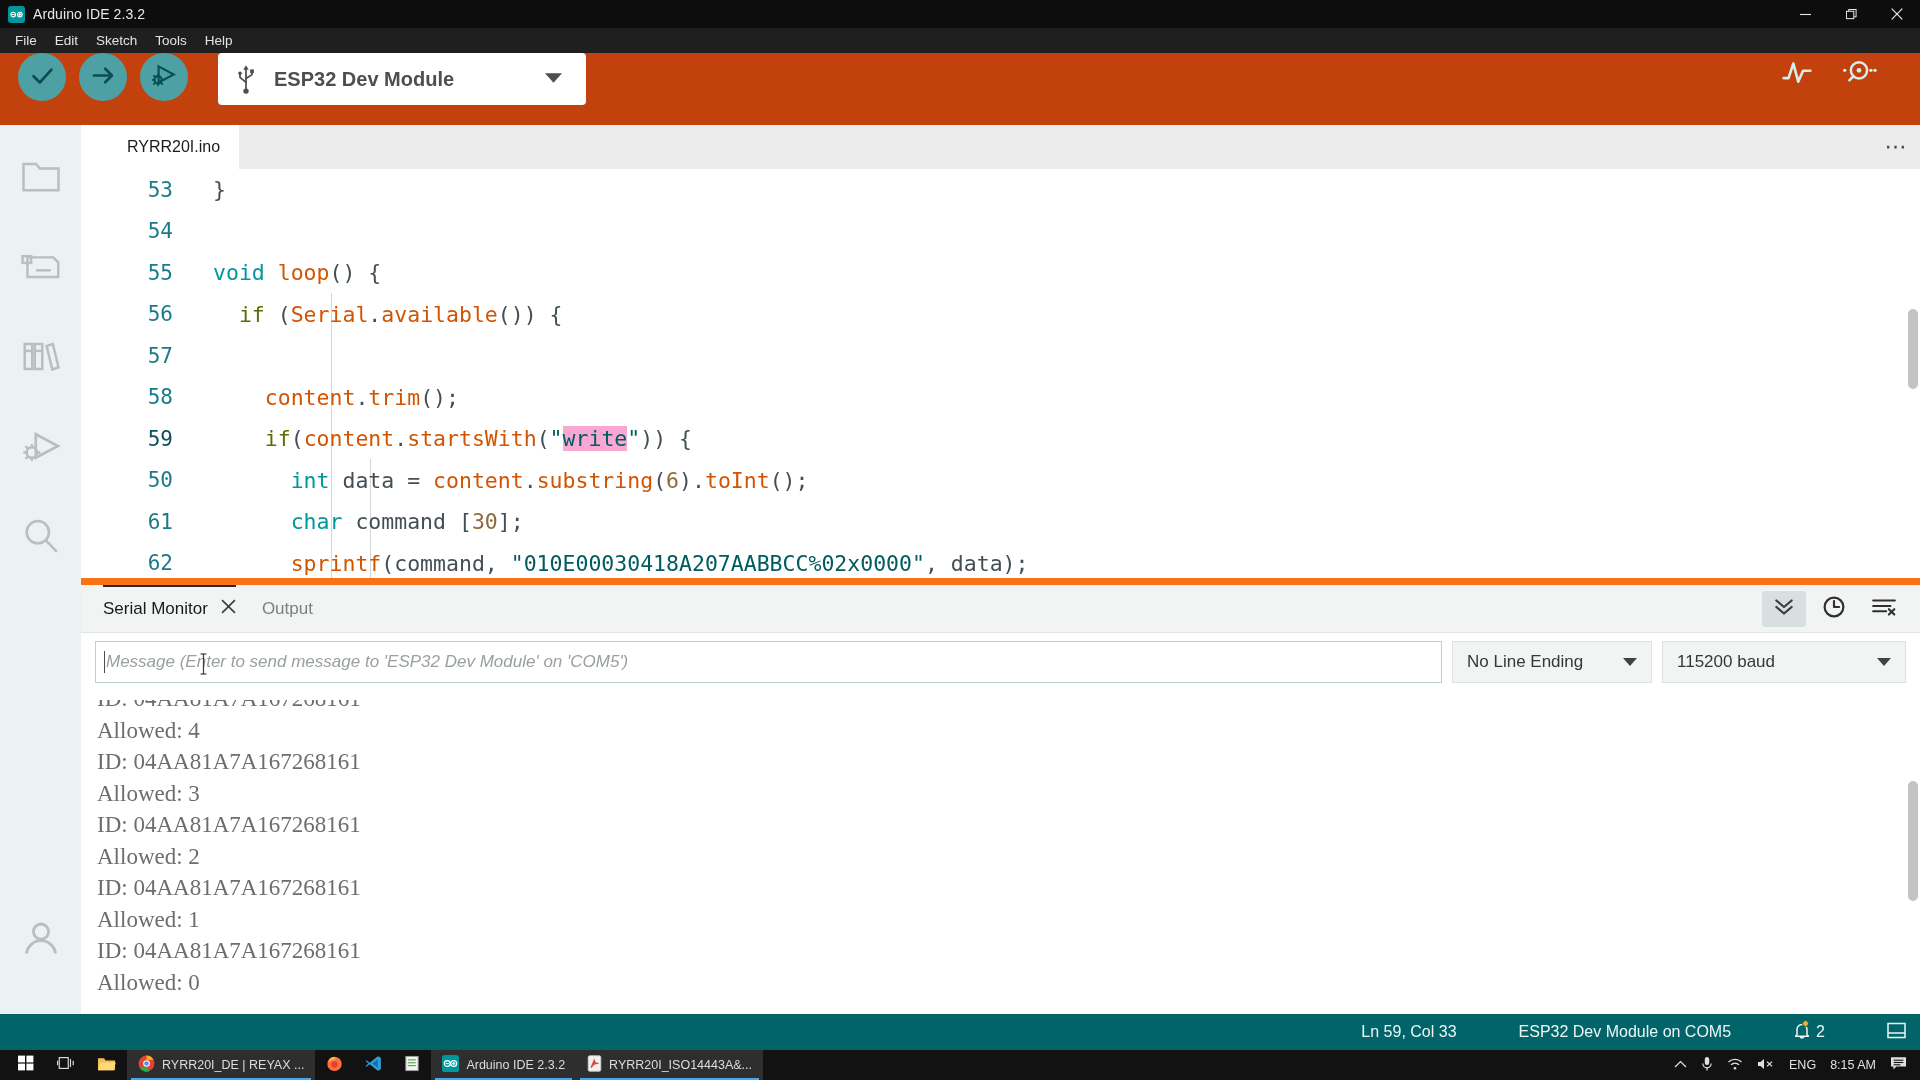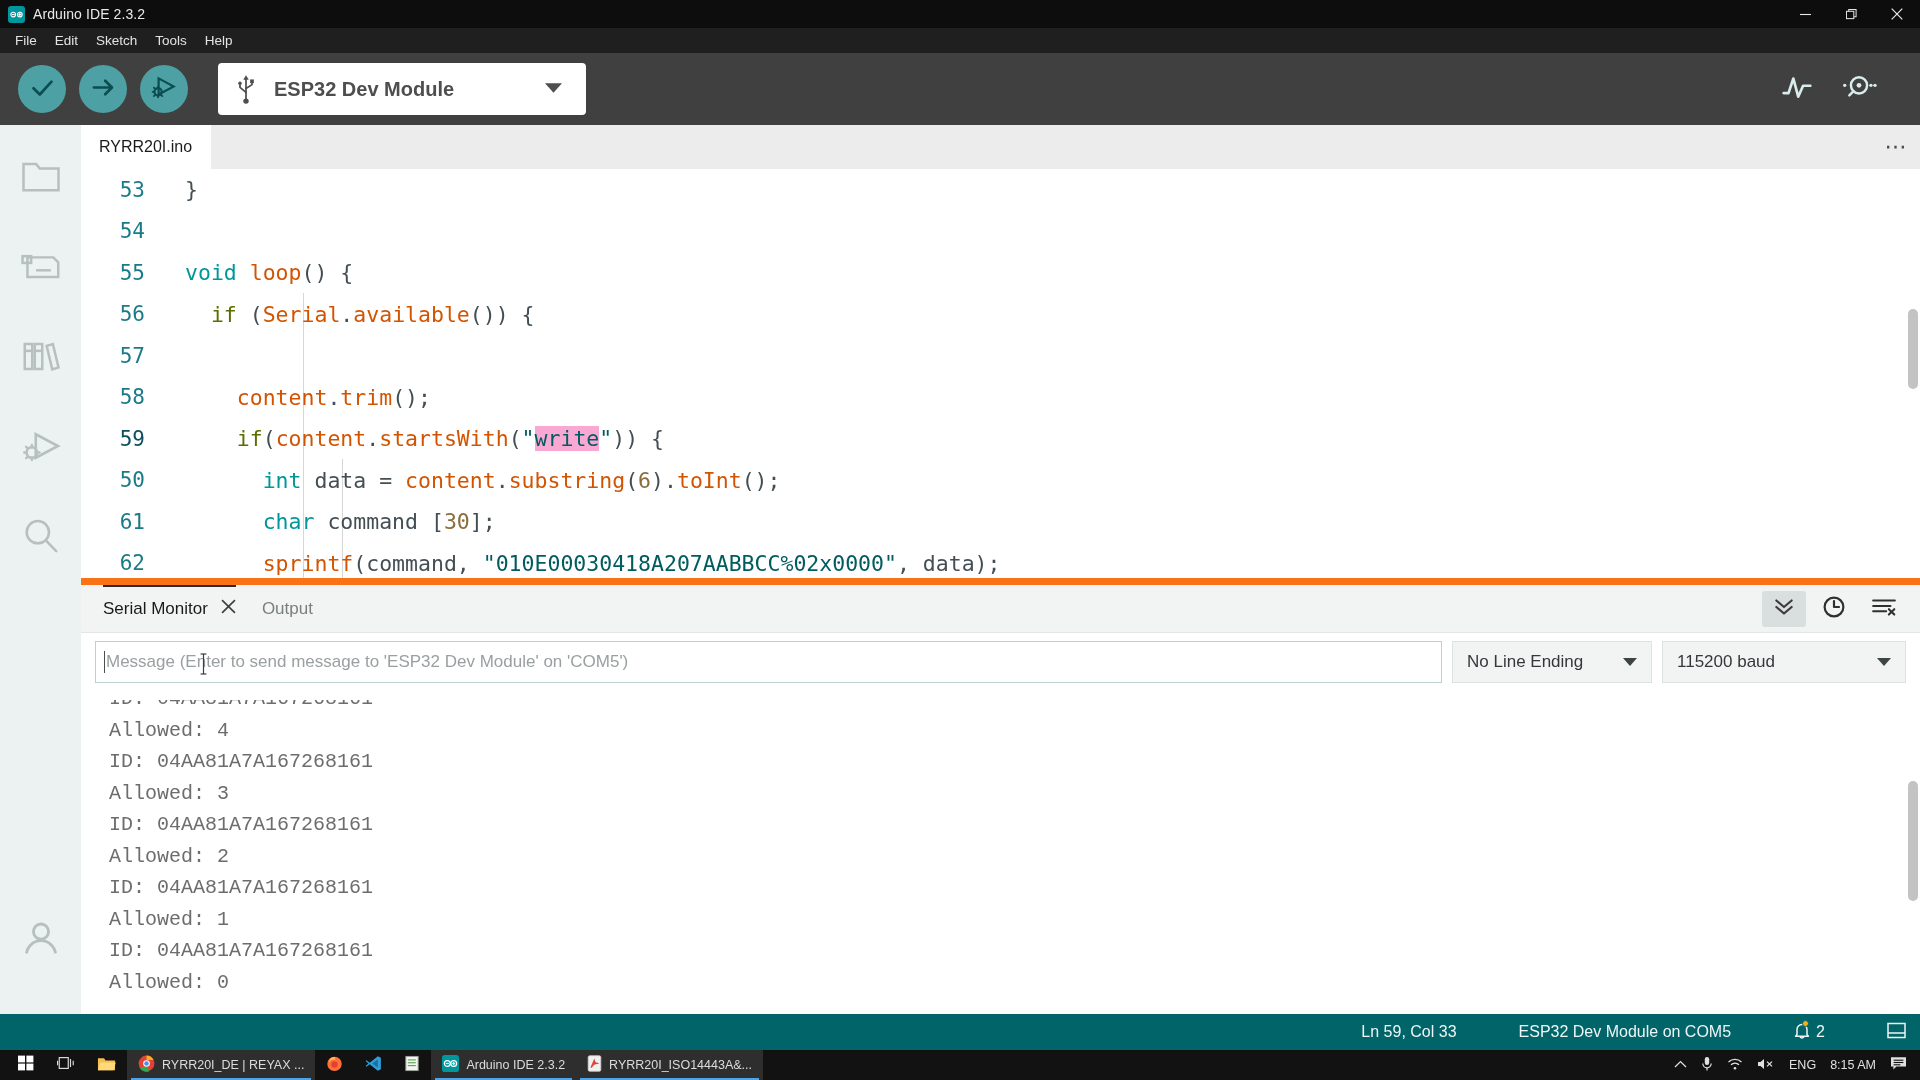--- a/index.html
+++ b/index.html
@@ -32,21 +32,21 @@
   .menubar {
     height: 25px; flex: 0 0 25px; background: #1f1f1f; display: flex; align-items: center;
     padding-left: 6px;
   }
   .menu-item {
     color: #e3e3e3; font-size: 13.5px; padding: 3px 9px; border-radius: 2px; line-height: 1;
   }
 
   
   .toolbar {
-    height: 72px; flex: 0 0 72px; background: #404040; display: flex; align-items: center;
+    height: 72px; flex: 0 0 72px; background: #c2410c; display: flex; align-items: flex-start;
     padding: 0 22px 0 18px; position: relative;
   }
   .circle-btn {
     width: 48px; height: 48px; border-radius: 50%; background: #4da1a4;
     display: flex; align-items: center; justify-content: center; margin-right: 13px;
   }
   .board-select {
     margin-left: 17px; width: 368px; height: 52px; background: #ffffff; border-radius: 4px;
     display: flex; align-items: center; padding: 0 0 0 14px; position: relative;
   }
@@ -126,37 +126,37 @@
   }
   .ptab .pclose { margin-left: 13px; font-size: 18px; color: #3c3c3c; }
   .ptab.inactive { color: #7a7f80; }
   .panel-tools { margin-left: auto; display: flex; align-items: center; gap: 6px; padding-right: 14px; }
   .ptool { width: 44px; height: 36px; display: flex; align-items: center; justify-content: center; border-radius: 3px; }
   .ptool.on { background: #d9dede; }
 
   .panel-input-row { height: 58px; flex: 0 0 58px; display: flex; align-items: center; padding: 0 14px 0 14px; gap: 10px; background: #ffffff; }
   .msg-input {
     flex: 1 1 auto; height: 42px; background: #ffffff; border: 1px solid #bfd0d1;
-    display: flex; align-items: center; padding-left: 8px; position: relative;
+    display: flex; align-items: center; padding-left: 8px; position: relative; font-style: italic;
   }
   .msg-caret { width: 1px; height: 22px; background: #4d4d4d; margin-right: 1px; }
   .msg-ph { color: #9aa0a1; font-size: 17px; white-space: nowrap; overflow: hidden; }
   .msg-cursor-i {
     position: absolute; left: 103px; top: 10px; width: 2px; height: 22px;
   }
   .sel-box {
     height: 42px; background: #f2f4f4; border: 1px solid #dde2e2; display: flex; align-items: center;
     padding: 0 14px; font-size: 17px; color: #33393a; gap: 16px; white-space: nowrap;
   }
   .sel-box .caret { margin-left: auto; }
 
   .console {
     flex: 1 1 auto; min-height: 0; overflow: hidden; position: relative;
-    padding: 6px 0 0 28px; font-family: Liberation Mono, monospace;
-    font-size: 20px; color: #6d6d6d; line-height: 31.5px; background: #ffffff;
+    padding: 6px 0 0 16px; font-family: Liberation Serif, serif;
+    font-size: 23px; color: #6d6d6d; line-height: 31.5px; background: #ffffff;
   }
   .console .clip-top { position:absolute; top:0; left:0; right:0; height:9px; background:#ffffff; z-index:3;}
   .console-line { white-space: pre; }
   .console-scroll {
     position: absolute; right: 2px; width: 10px; background: #c3c3c3; border-radius: 5px;
   }
 
   
   .statusbar {
     height: 36px; flex: 0 0 36px; background: #006468; display: flex; align-items: center;
@@ -374,21 +374,21 @@
           <svg width="42" height="42" viewBox="0 0 30 30">
             <circle cx="15" cy="10.4" r="5.4" fill="none" stroke="#b7bfbf" stroke-width="2"></circle>
             <path d="M4.6 26 A10.5 10.5 0 0 1 25.4 26" fill="none" stroke="#b7bfbf" stroke-width="2"></path>
           </svg>
         </span>
       </div>
     </div>
 
     <div class="main-col">
 
-      <div class="editor-wrap" style="height:453px;">
+      <div class="editor-wrap" style="height:453px;margin-left:28px;">
         <div class="tabstrip">
           <div class="tab">
             <span>RYRR20I.ino</span>
           </div>
           <div class="tabstrip-more">
             <span>⋯</span>
           </div>
         </div>
 
         <div class="code-area" style="height:409px;">

